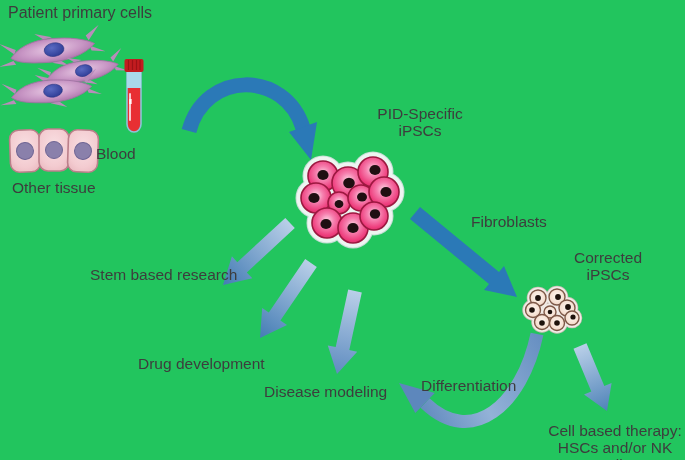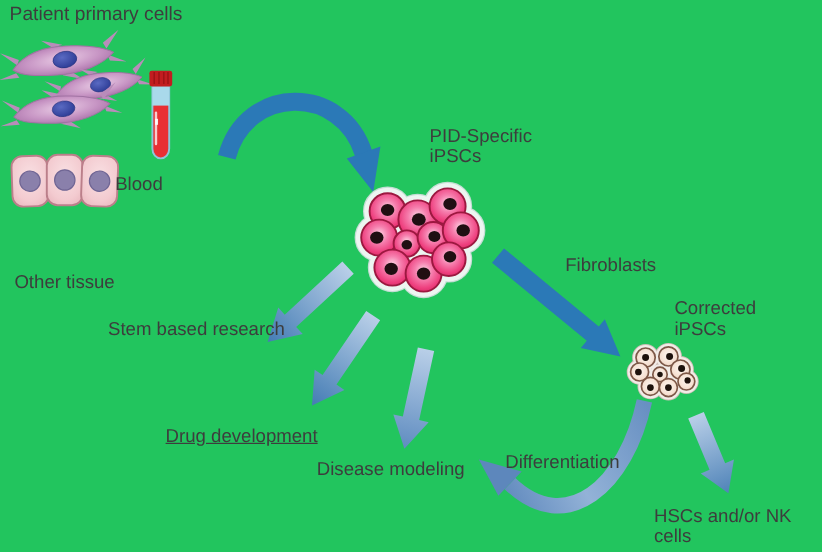--- a/index.html
+++ b/index.html
@@ -11,21 +11,21 @@
     overflow:hidden;
   }
   .canvas svg{position:absolute;left:0;top:0;}
   .label{
     position:absolute;
     color:#3d3d3d;
     font-size:15.5px;
     line-height:17px;
     white-space:nowrap;
   }
-  .label.center{white-space:normal;}
+  .label.center{text-align:center;white-space:normal;}
   .two-line span{display:block;}
 </style>
 </head>
 <body>
 
 <div class="canvas">
 
   <svg width="685" height="460" viewBox="0 0 685 460">
     <defs>
       <radialGradient id="pinkGrad" cx="50%" cy="42%" r="62%">
@@ -233,40 +233,41 @@
           <circle cx="573" cy="317" r="2.6"></circle>
       </g>
     </g>
   </svg>
 
   <div class="label" style="left:8px;top:4px;font-size:16px;">Patient primary cells</div>
 
 
   <div class="label" style="left:96px;top:145px;">Blood</div>
 
-  <div class="label" style="left:12px;top:179px;margin-top:48px;">Other tissue</div>
+  <div class="label" style="left:12px;top:179px;">Other tissue</div>
 
 
   <div class="label center two-line" style="left:358px;top:105px;width:124px;">
     <span>PID-Specific</span>
     <span>iPSCs</span>
   </div>
 
   <div class="label" style="left:471px;top:213px;">Fibroblasts</div>
 
   <div class="label center two-line" style="left:562px;top:249px;width:92px;">
     <span>Corrected</span>
     <span>iPSCs</span>
   </div>
 
   <div class="label" style="left:90px;top:266px;">Stem based research</div>
 
-  <div class="label" style="left:138px;top:355px;text-decoration:underline;">Drug development</div>
+  <div class="label" style="left:138px;top:355px;">Drug development</div>
 
   <div class="label" style="left:421px;top:377px;">Differentiation</div>
 
   <div class="label" style="left:264px;top:383px;">Disease modeling</div>
 
   <div class="label center two-line" style="left:545px;top:422px;width:140px;">
+    <span>Cell based therapy:</span>
     <span>HSCs and/or NK cells</span>
   </div>
 
 </div>
 
 </body></html>

